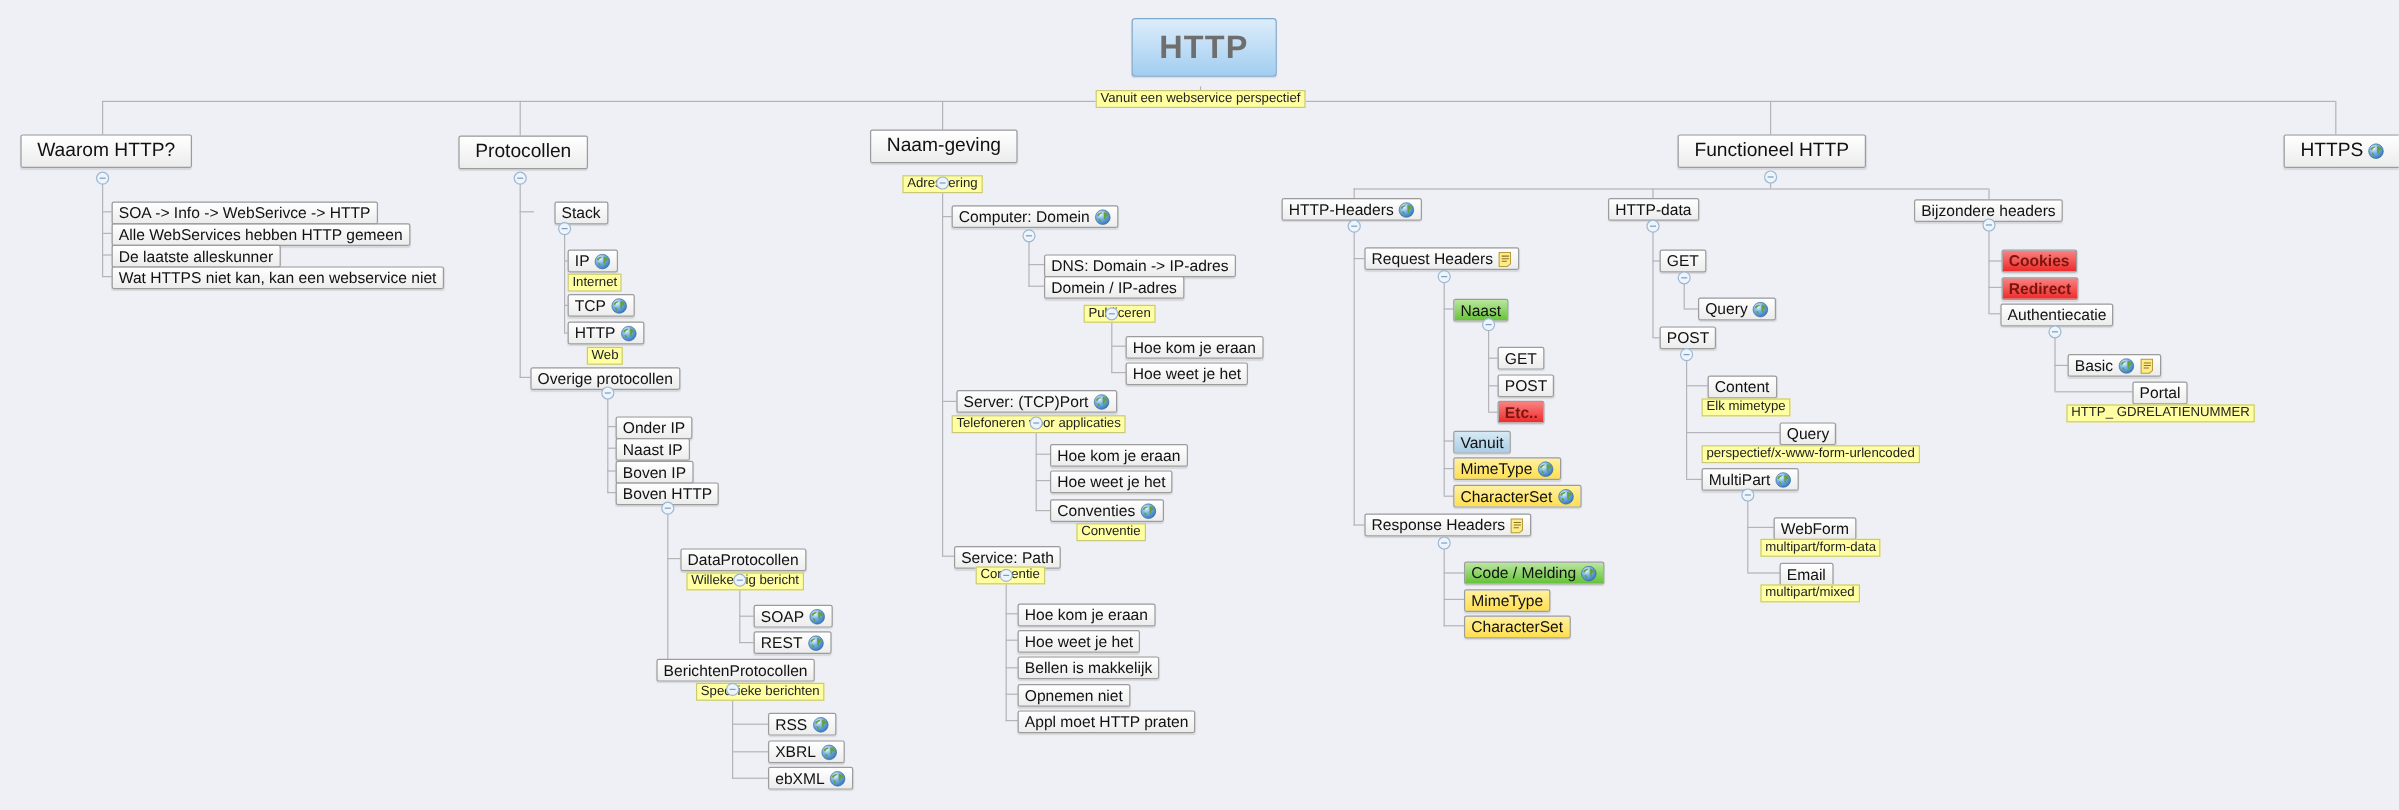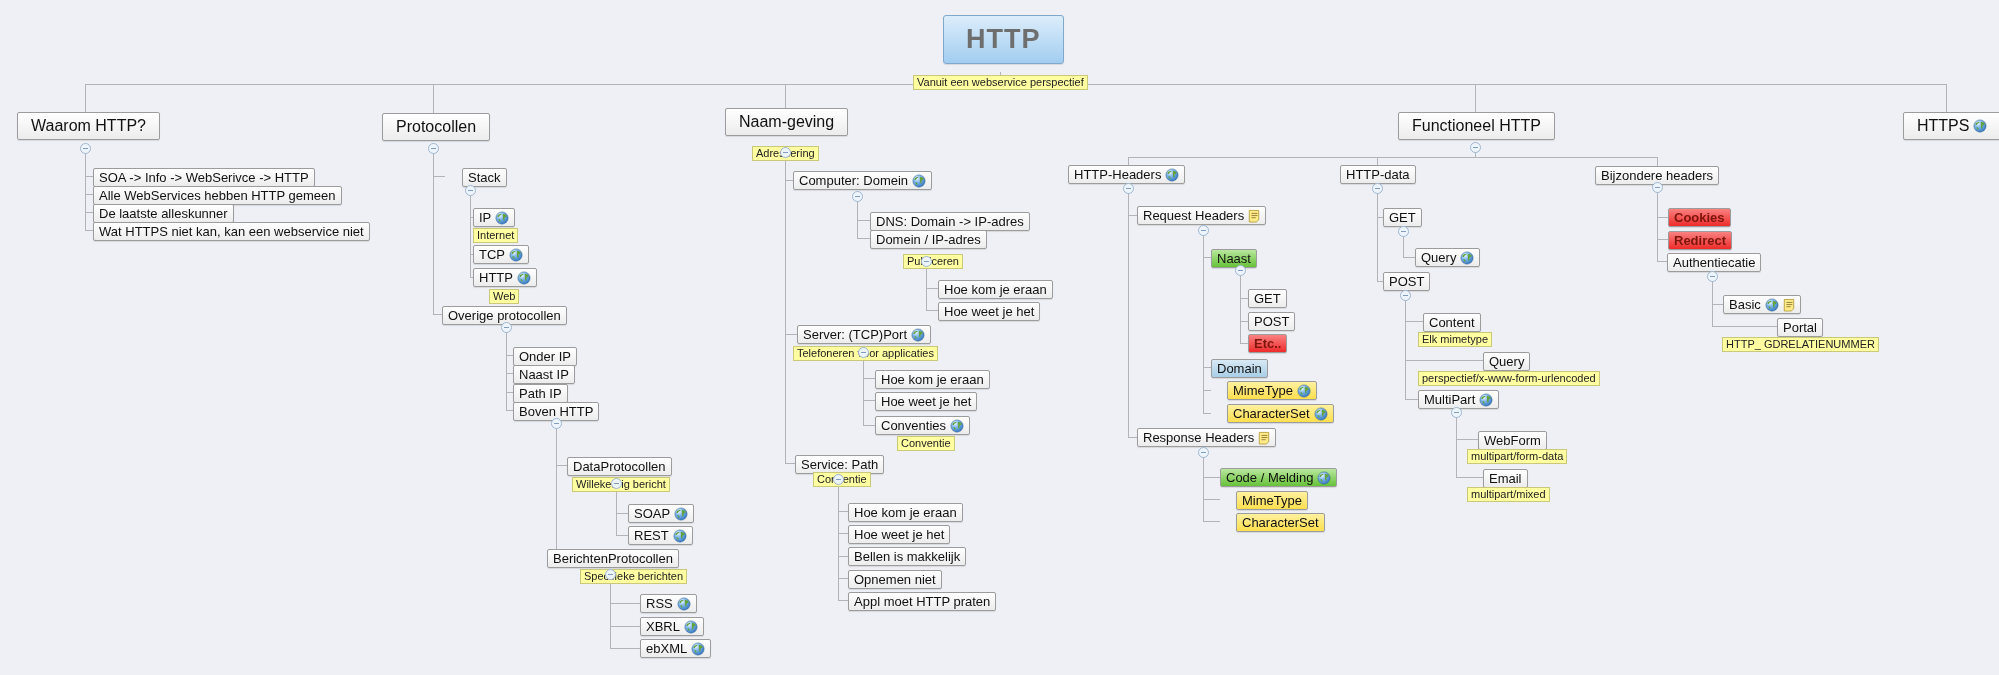--- a/index.html
+++ b/index.html
@@ -8,21 +8,21 @@
   .hl{height:1px;}
   .vl{width:1px;}
   .node{position:absolute;display:flex;align-items:center;gap:4px;background:linear-gradient(#ffffff,#ececec);
         border:1px solid #9c9c9c;border-radius:2px;padding:1px 5px;font-size:13px;color:#111;
         white-space:nowrap;z-index:1;box-shadow:0 1px 1px rgba(0,0,0,.10);}
   .title{font-size:16px;padding:4px 13px;}
   .root{font-size:27px;font-weight:bold;color:#6e6e6e;padding:8px 22px;letter-spacing:1px;
         background:linear-gradient(#dcedfb,#a2cdf0);border:1px solid #7fa8ca;border-radius:3px;}
   .note{position:absolute;background:#ffffa2;border:1px solid #c9c979;font-size:11px;padding:0 3px;
         line-height:13px;color:#222;white-space:nowrap;z-index:2;}
-  .n-yellow{background:linear-gradient(#fff1a0,#ffdf4e);margin-left:16px;}
+  .n-yellow{background:linear-gradient(#fff1a0,#ffdf4e);}
   .n-green{background:linear-gradient(#b9e79e,#66c238);}
   .n-red{background:linear-gradient(#fa8181,#ee2b2b);color:#7c150c;font-weight:bold;}
   .n-blue{background:linear-gradient(#d7e9f5,#a8cee6);}
   .fold{position:absolute;width:9px;height:9px;border:1px solid #9db7d2;border-radius:50%;background:#eef4fb;z-index:3;}
   .fold::after{content:"";position:absolute;left:2px;right:2px;top:4px;height:1px;background:#7f9dbf;}
   .g{width:14px;height:14px;flex:none;}
   .ni{width:12px;height:14px;flex:none;}
 </style>
 </head>
 <body>
@@ -191,21 +191,21 @@
   <div class="node" style="left:442px;top:306px">
       <span>Overige protocollen</span>
     </div>
   <div class="node" style="left:513px;top:347px">
       <span>Onder IP</span>
     </div>
   <div class="node" style="left:513px;top:365px">
       <span>Naast IP</span>
     </div>
   <div class="node" style="left:513px;top:384px">
-      <span>Path IP</span>
+      <span>Boven IP</span>
     </div>
   <div class="node" style="left:513px;top:402px">
       <span>Boven HTTP</span>
     </div>
   <div class="node" style="left:567px;top:457px">
       <span>DataProtocollen</span>
     </div>
   <div class="note" style="left:572px;top:477px">Willekeurig bericht</div>
   <div class="node" style="left:628px;top:504px">
     <span>SOAP</span>
@@ -336,21 +336,21 @@
   <div class="node" style="left:1248px;top:289px">
       <span>GET</span>
     </div>
   <div class="node" style="left:1248px;top:312px">
       <span>POST</span>
     </div>
   <div class="node n-red" style="left:1248px;top:334px">
       <span>Etc..</span>
     </div>
   <div class="node n-blue" style="left:1211px;top:359px">
-      <span>Domain</span>
+      <span>Vanuit</span>
     </div>
   <div class="node n-yellow" style="left:1211px;top:381px">
     <span>MimeType</span>
     <svg class="g" viewBox="0 0 16 16">
         <circle cx="8" cy="8" r="7" fill="url(#gg)" stroke="#38678f" stroke-width="0.6"></circle>
         <path fill="#63a23d" d="M2.5 6C4 3.5 6.5 3 7.5 3.8 6.8 5.2 5.2 4.8 4.6 6.2 4 7.5 3 7 2.5 6ZM9.2 3.4c1.8-.3 3.6.8 4.3 2.4-.6 1.5-2 .8-2.6 2.2-.5 1.2.5 2-.3 3-1.3-.4-1.7-1.8-1.5-3.2.2-1.5-.6-2.9.1-4.4ZM4.2 9.2c1.3.2 2.4 1.5 2.1 3-1.2.3-2.5-1-2.1-3Z"></path>
       </svg>
   </div>
   <div class="node n-yellow" style="left:1211px;top:404px">
     <span>CharacterSet</span>

